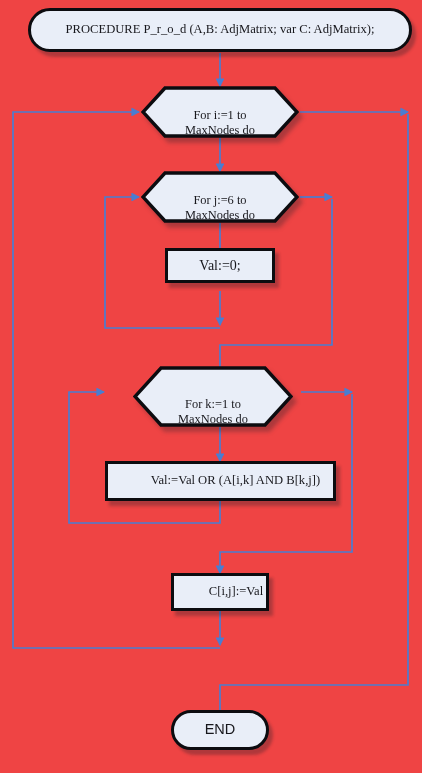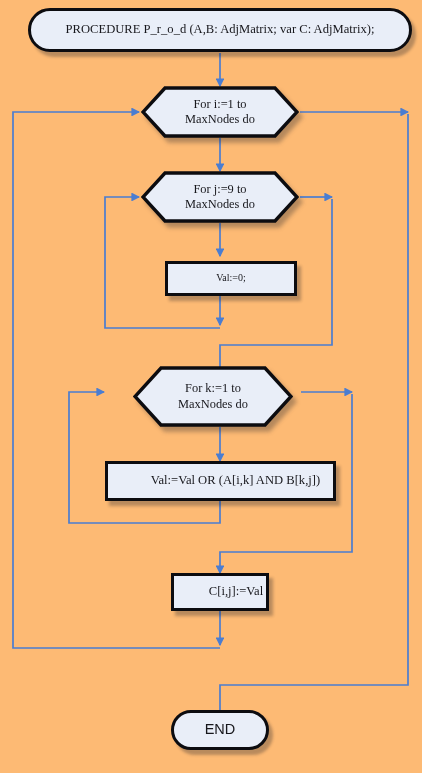--- a/index.html
+++ b/index.html
@@ -4,21 +4,21 @@
 <style>
   html, body {
     margin: 0;
     padding: 0;
     background: #7f7f7f;
   }
   #canvas {
     position: relative;
     width: 422px;
     height: 773px;
-    background: #fdba74;
+    background: #ef4444;
     overflow: hidden;
     font-family: "Liberation Serif", "DejaVu Serif", serif;
   }
   #wires {
     position: absolute;
     left: 0;
     top: 0;
     width: 422px;
     height: 773px;
   }
@@ -49,20 +49,21 @@
   .proc {
     background: #e9eef8;
     border: 3.5px solid #0c0c10;
     box-shadow: 4px 5px 3px rgba(30,30,40,0.30);
   }
   
   .hex {
     background: transparent;
     border: 0;
     filter: drop-shadow(4px 5px 2px rgba(30,30,40,0.32));
+    align-items: flex-end;
   }
   .hex svg {
     position: absolute;
     left: 0;
     top: 0;
   }
   .hex .lbl {
     position: relative;
     z-index: 2;
   }
@@ -118,25 +119,25 @@
       <polygon points="24,2 134,2 156,26 134,50 24,50 2,26" fill="#e9eef8" stroke="#0c0c10" stroke-width="3.4"></polygon>
     </svg>
     <span class="lbl">For i:=1 to
 MaxNodes do</span>
   </div>
 
   <div class="node hex" style="left:141px; top:171px; width:158px; height:52px; font-size:12.4px;">
     <svg width="158" height="52" viewBox="0 0 158 52">
       <polygon points="24,2 134,2 156,26 134,50 24,50 2,26" fill="#e9eef8" stroke="#0c0c10" stroke-width="3.4"></polygon>
     </svg>
-    <span class="lbl">For j:=9 to
+    <span class="lbl">For j:=6 to
 MaxNodes do</span>
   </div>
 
-  <div class="node proc" style="left:165px; top:261px; width:132px; height:35px; font-size:10px;">
+  <div class="node proc" style="left:165px; top:248px; width:110px; height:35px; font-size:14px;">
     <span class="lbl">Val:=0;</span>
   </div>
 
   <div class="node hex" style="left:133px; top:366px; width:160px; height:61px; font-size:12.4px;">
     <svg width="160" height="61" viewBox="0 0 160 61">
       <polygon points="28,2 132,2 158,30.5 132,59 28,59 2,30.5" fill="#e9eef8" stroke="#0c0c10" stroke-width="3.4"></polygon>
     </svg>
     <span class="lbl">For k:=1 to
 MaxNodes do</span>
   </div>

